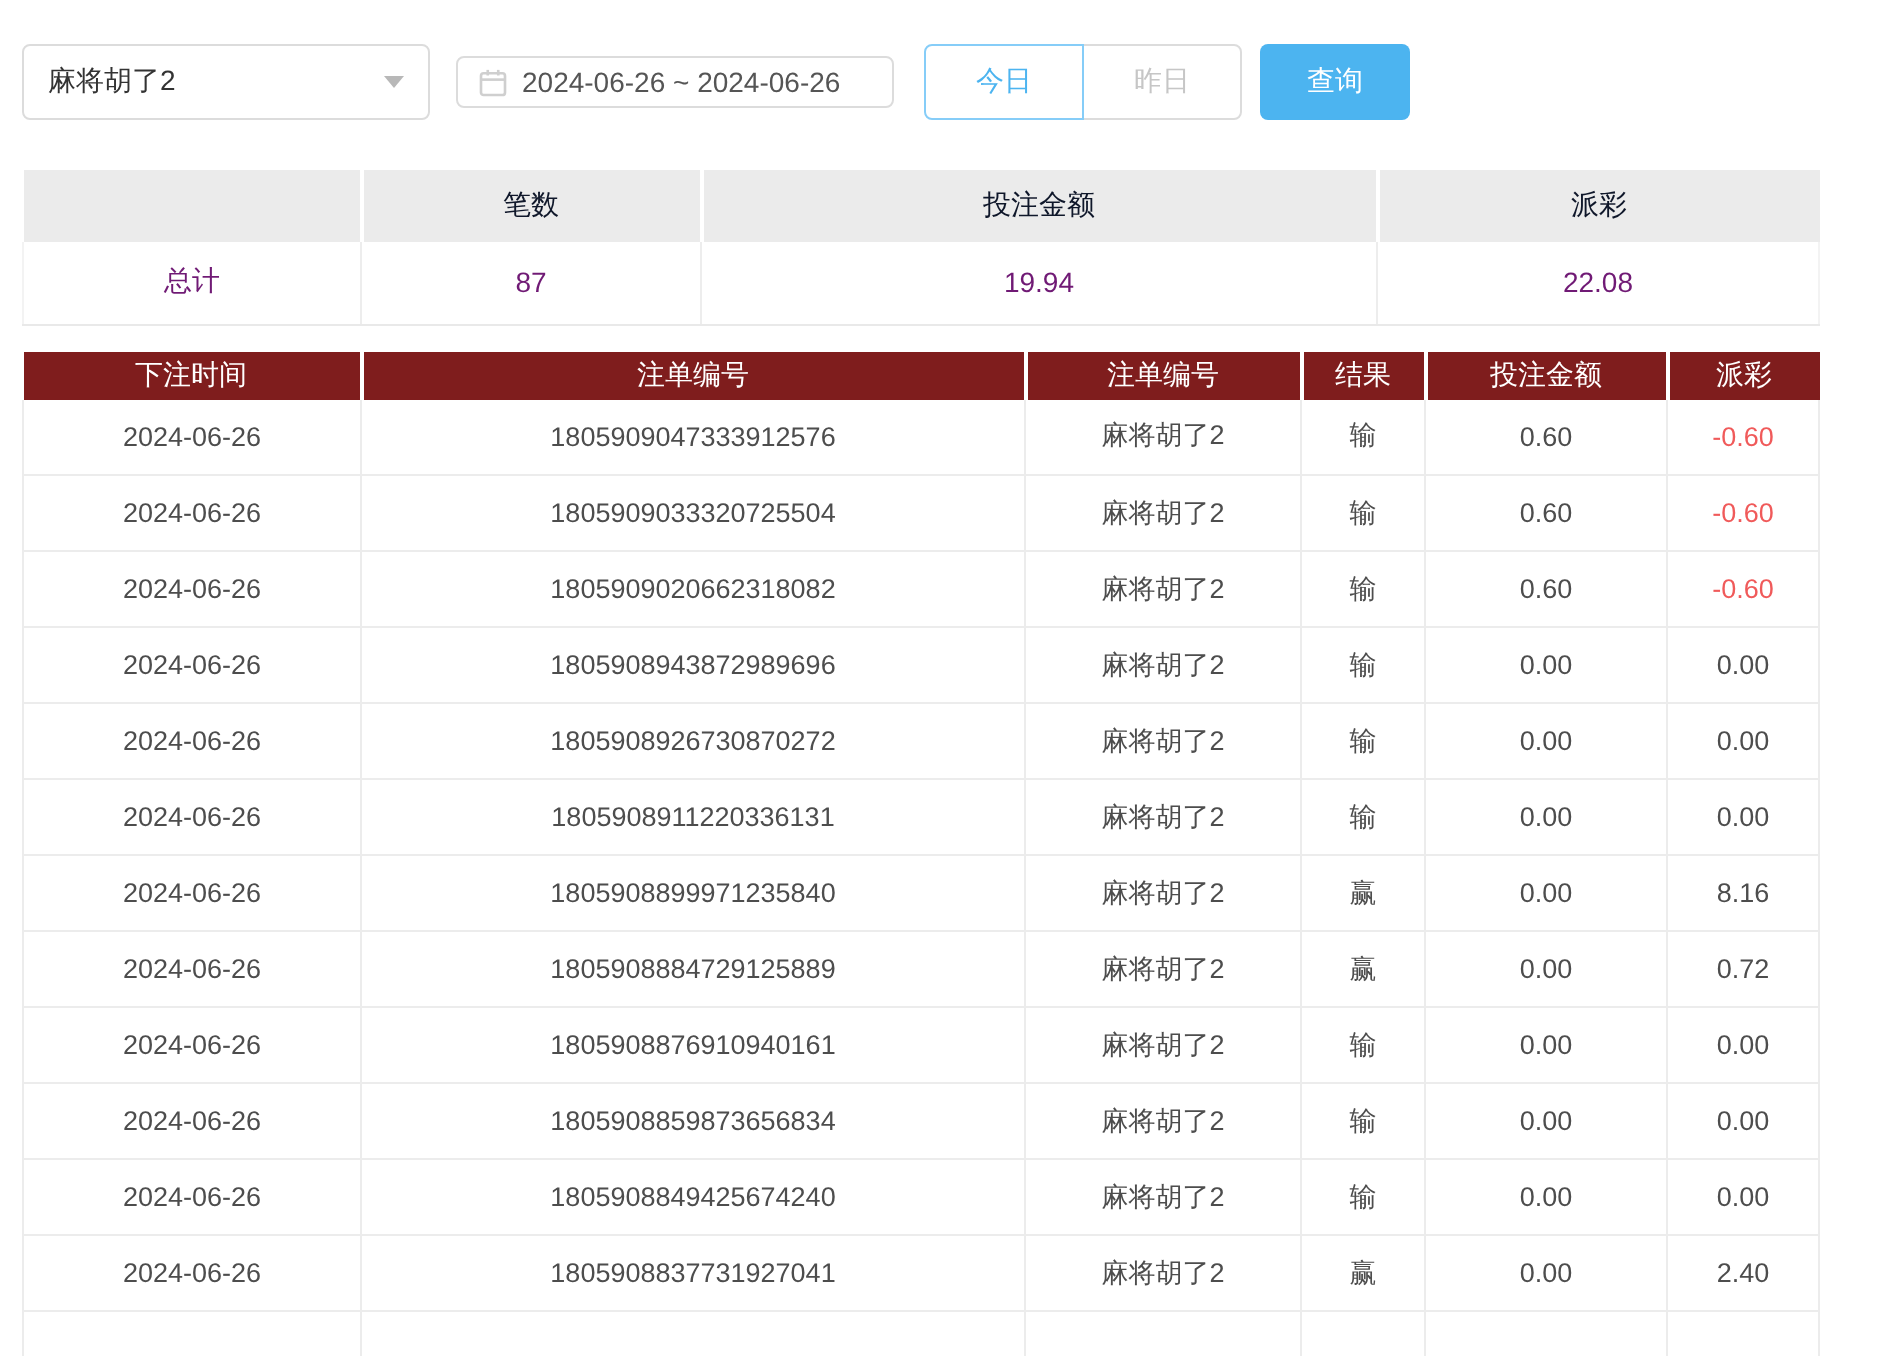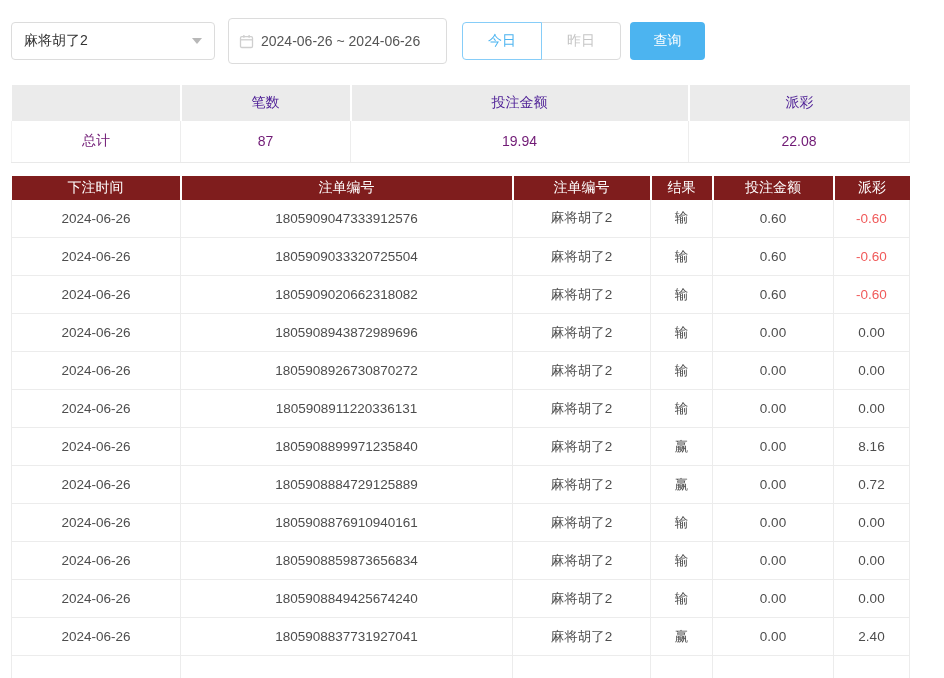--- a/index.html
+++ b/index.html
@@ -14,21 +14,21 @@
     display: flex; align-items: center; justify-content: space-between;
     padding: 0 12px; cursor: pointer; background: #fff;
   }
   .select-box .sel-text { font-size: 14px; color: #333; }
   .caret-down {
     width: 0; height: 0;
     border-left: 5px solid transparent; border-right: 5px solid transparent;
     border-top: 6px solid #b8b8b8;
   }
   .date-box {
-    margin-left: 13px; width: 219px; height: 46px; border: 1px solid #dcdcdc; border-radius: 4px;
+    margin-left: 13px; width: 219px; height: 26px; border: 1px solid #dcdcdc; border-radius: 4px;
     display: flex; align-items: center; padding: 0 10px; background: #fff; cursor: pointer;
   }
   .date-box .cal { flex: 0 0 auto; display: flex; margin-right: 7px; }
   .date-box .date-text { font-size: 14px; color: #555; white-space: nowrap; }
 
   .btn-group { display: flex; margin-left: 15px; }
   .qbtn {
     width: 80px; height: 38px; background: #fff; border: 1px solid #dcdcdc;
     color: #c6c6c6; font-size: 14px; cursor: pointer; position: relative;
     font-family: inherit;
@@ -40,21 +40,21 @@
 
   .query-btn {
     margin-left: 9px; width: 75px; height: 38px; border: none; border-radius: 4px;
     background: #4cb4f0; color: #fff; font-size: 14px; cursor: pointer; font-family: inherit;
   }
 
   
   table { border-collapse: collapse; table-layout: fixed; }
   .summary { width: 898px; margin: 25px 0 0 11px; }
   .summary th, .summary td { text-align: center; font-weight: normal; font-size: 14px; }
-  .summary thead th { background: #ebebeb; height: 36px; color: #4c1d95; }
+  .summary thead th { background: #ebebeb; height: 36px; color: #0f172a; }
   .summary thead th + th { border-left: 2px solid #fff; }
   .summary tbody th, .summary tbody td {
     height: 41px; color: #701a75; border-bottom: 1px solid #e9e9e9; background: #fff;
   }
   .summary tbody th + td, .summary tbody td + td { border-left: 1px solid #ededed; }
   .summary tbody th:first-child { border-left: 1px solid #f3f3f3; }
   .summary tbody td:last-child { border-right: 1px solid #f3f3f3; }
 
   
   .detail { width: 898px; margin: 13px 0 0 11px; }

